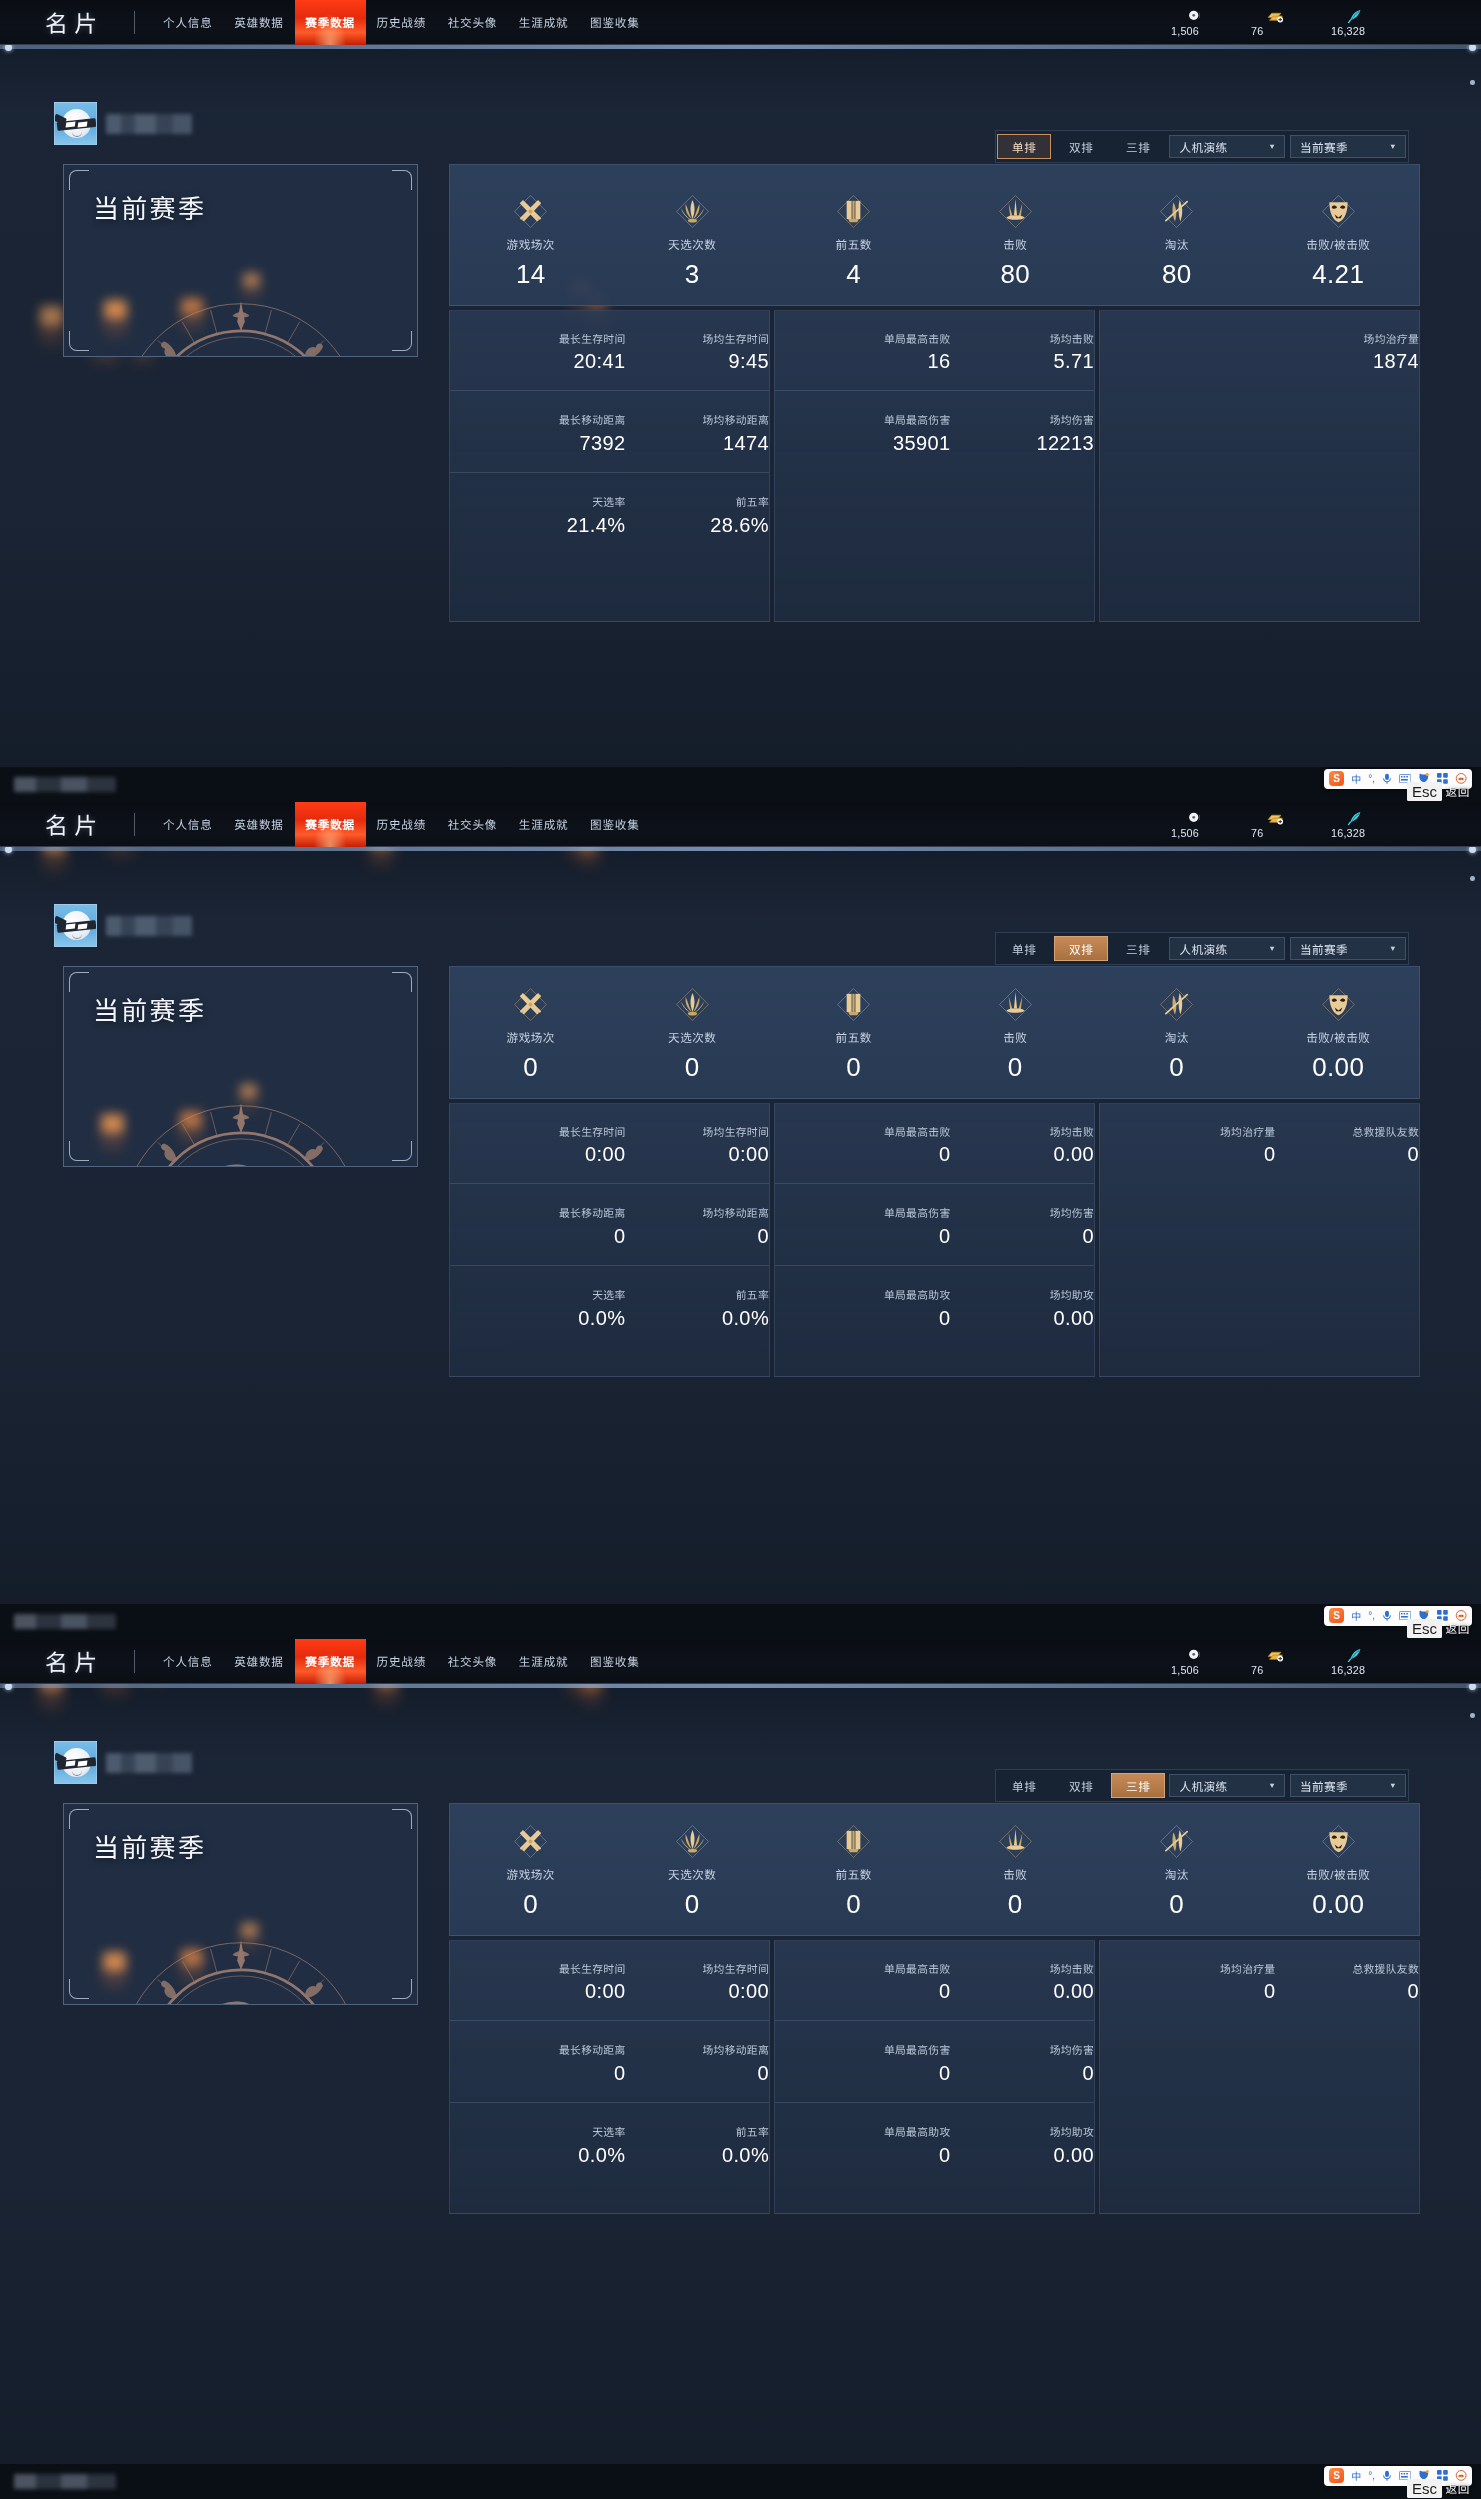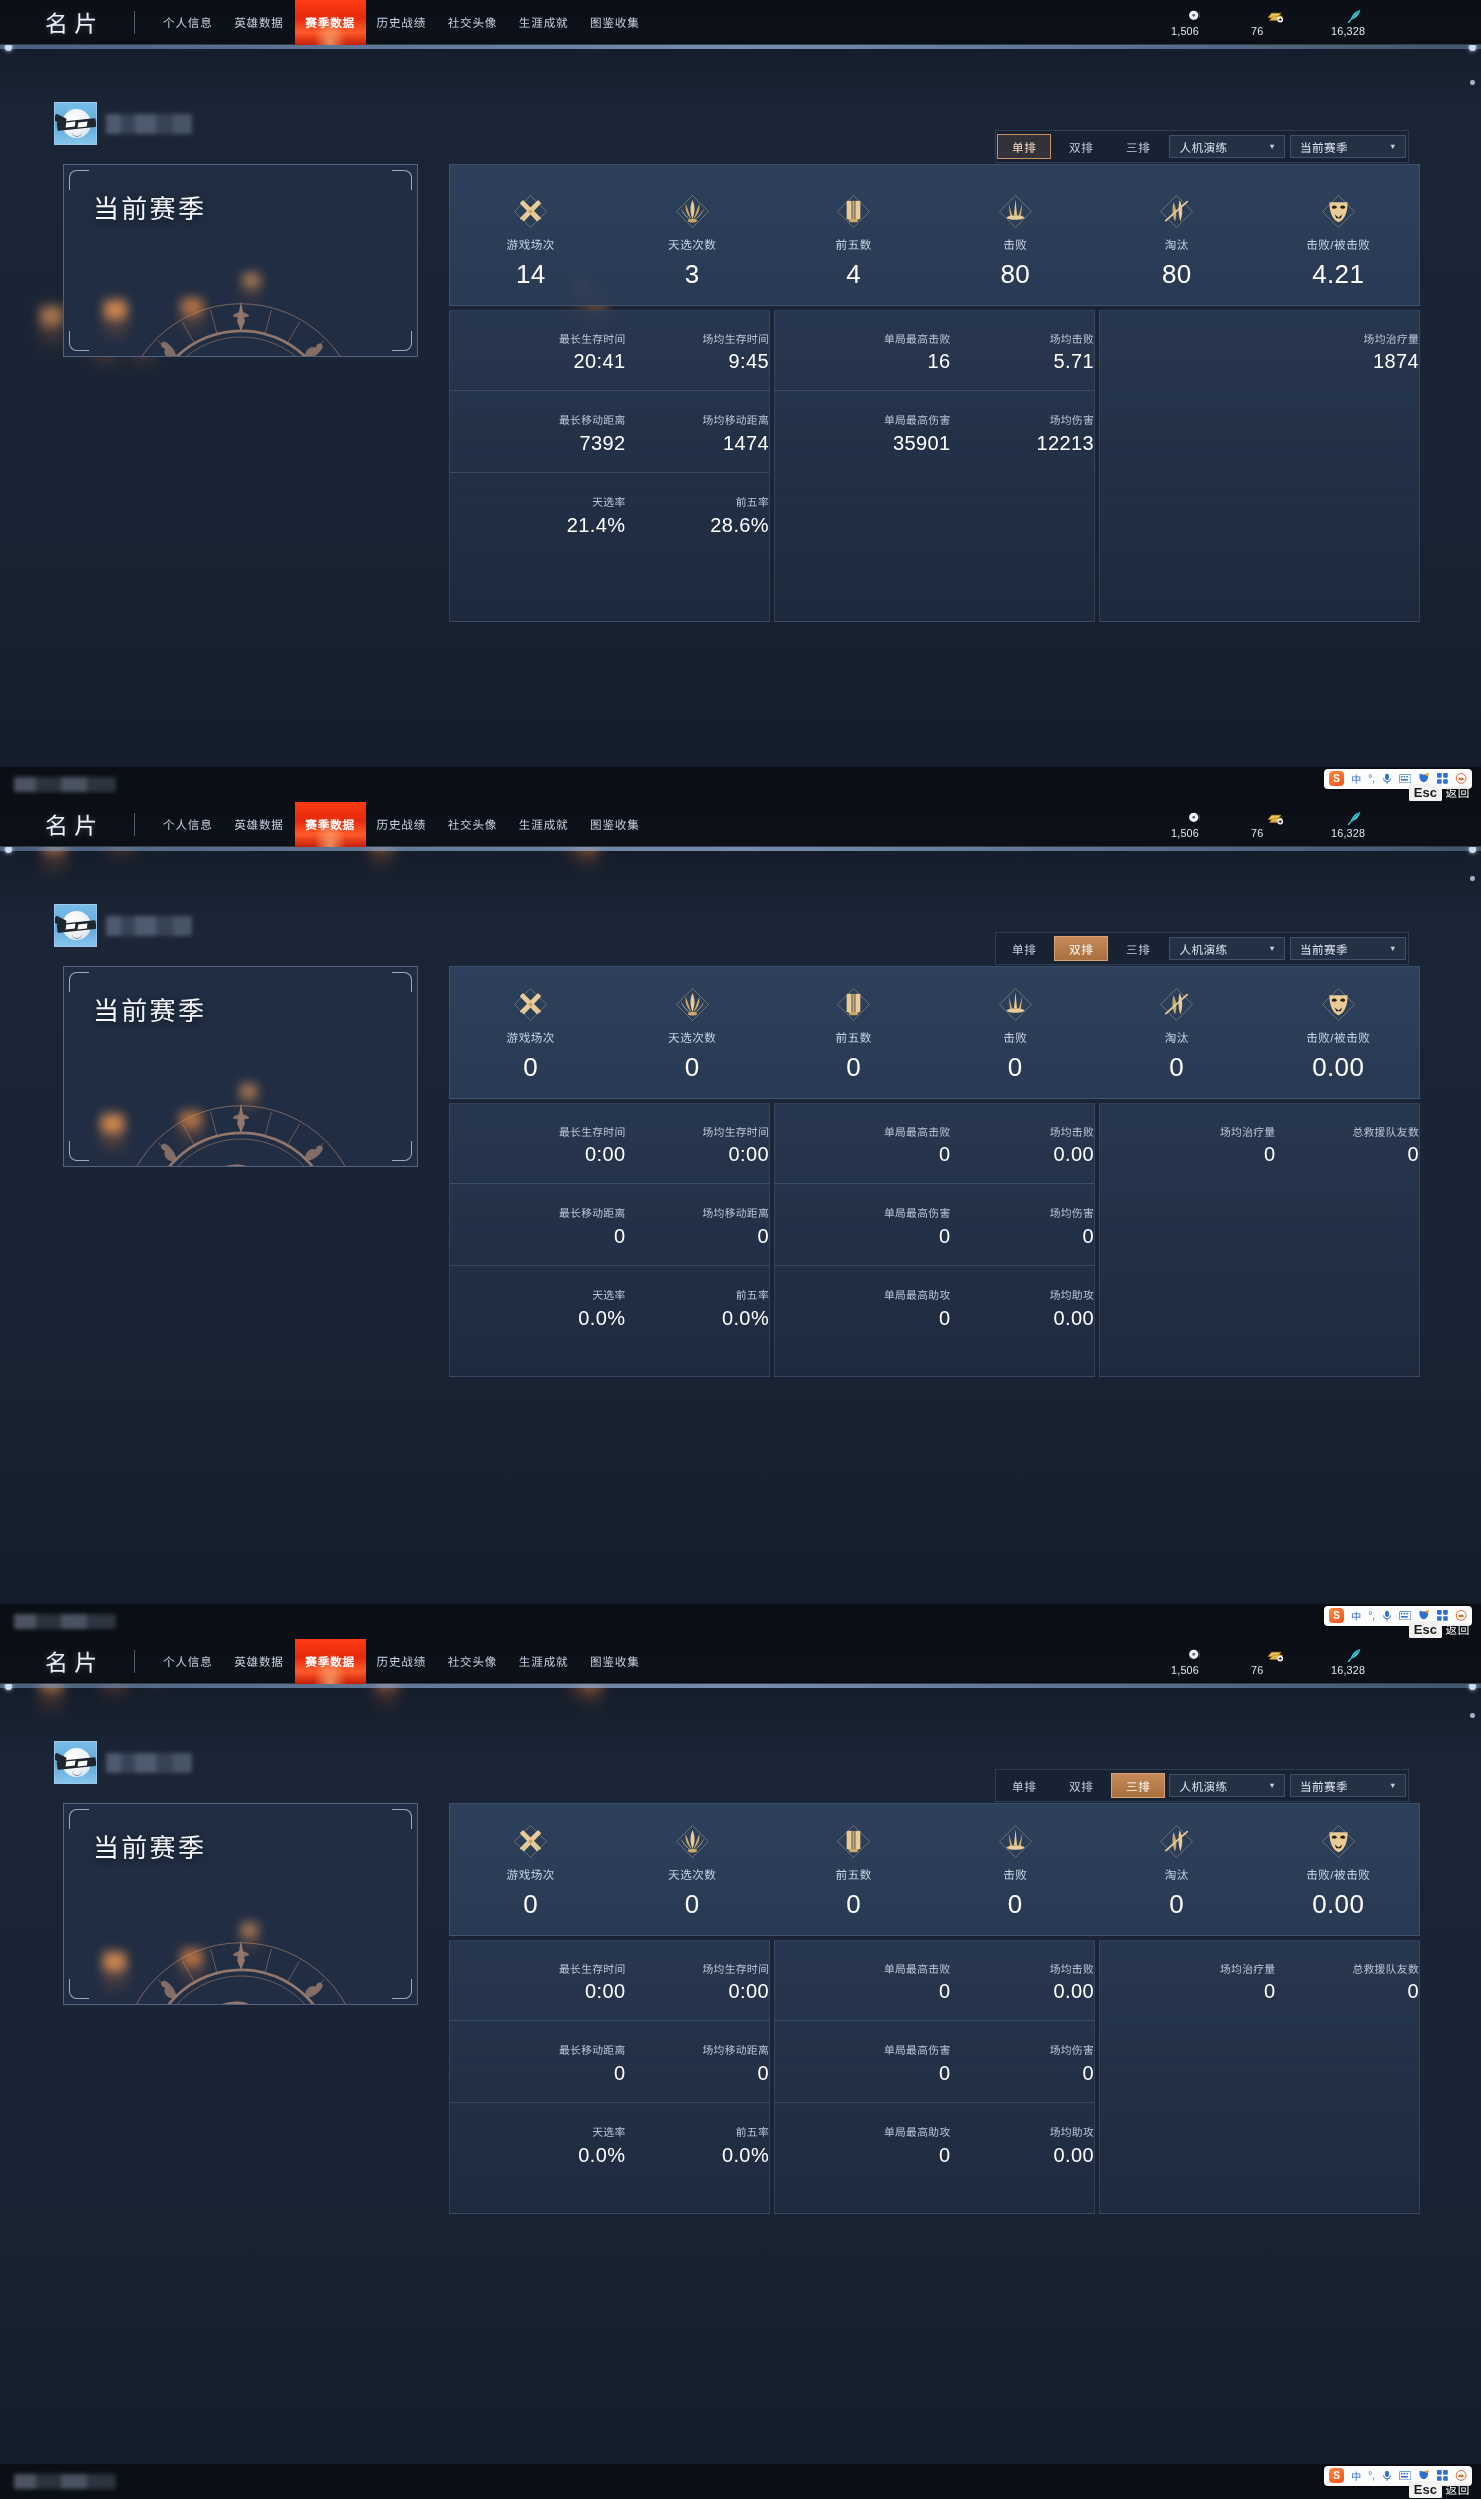--- a/index.html
+++ b/index.html
@@ -220,21 +220,21 @@
     box-shadow: 0 0.8px 3.1px rgba(0,0,0,.5);
   }
   .ime .logo {
     width: 15.4px; height: 15.4px; border-radius: 3.9px;
     background: linear-gradient(145deg,#ff8a3d,#f4521c);
     color: #fff; font-size: 10px; font-weight: 700; display: flex; align-items: center; justify-content: center;
   }
   .ime .it { font-size: 10px; color: #2f6fd0; display: flex; align-items: center; }
   .esc-hint { position: absolute; right: 10.8px; bottom: 1.5px; display: flex; align-items: center; gap: 3.9px; }
   .esc-key {
-    background: #f2f2f2; color: #1a1a1a; font-size: 13px; padding: 0.8px 4.6px; border-radius: 1.5px; font-weight: 700;
+    background: #f2f2f2; color: #1a1a1a; font-size: 15px; padding: 0.8px 4.6px; border-radius: 1.5px; font-weight: 400;
   }
   .esc-txt { font-size: 11.6px; color: #ffffff; text-shadow: 0 0.8px 2.3px #000; letter-spacing: 0.8px; }
   .scroll-dot {
     position: absolute; right: 6.2px; width: 4.6px; height: 4.6px; border-radius: 50%;
     background: #9fb4cc; z-index: 41;
   }
 </style>
 </head>
 <body>
 

